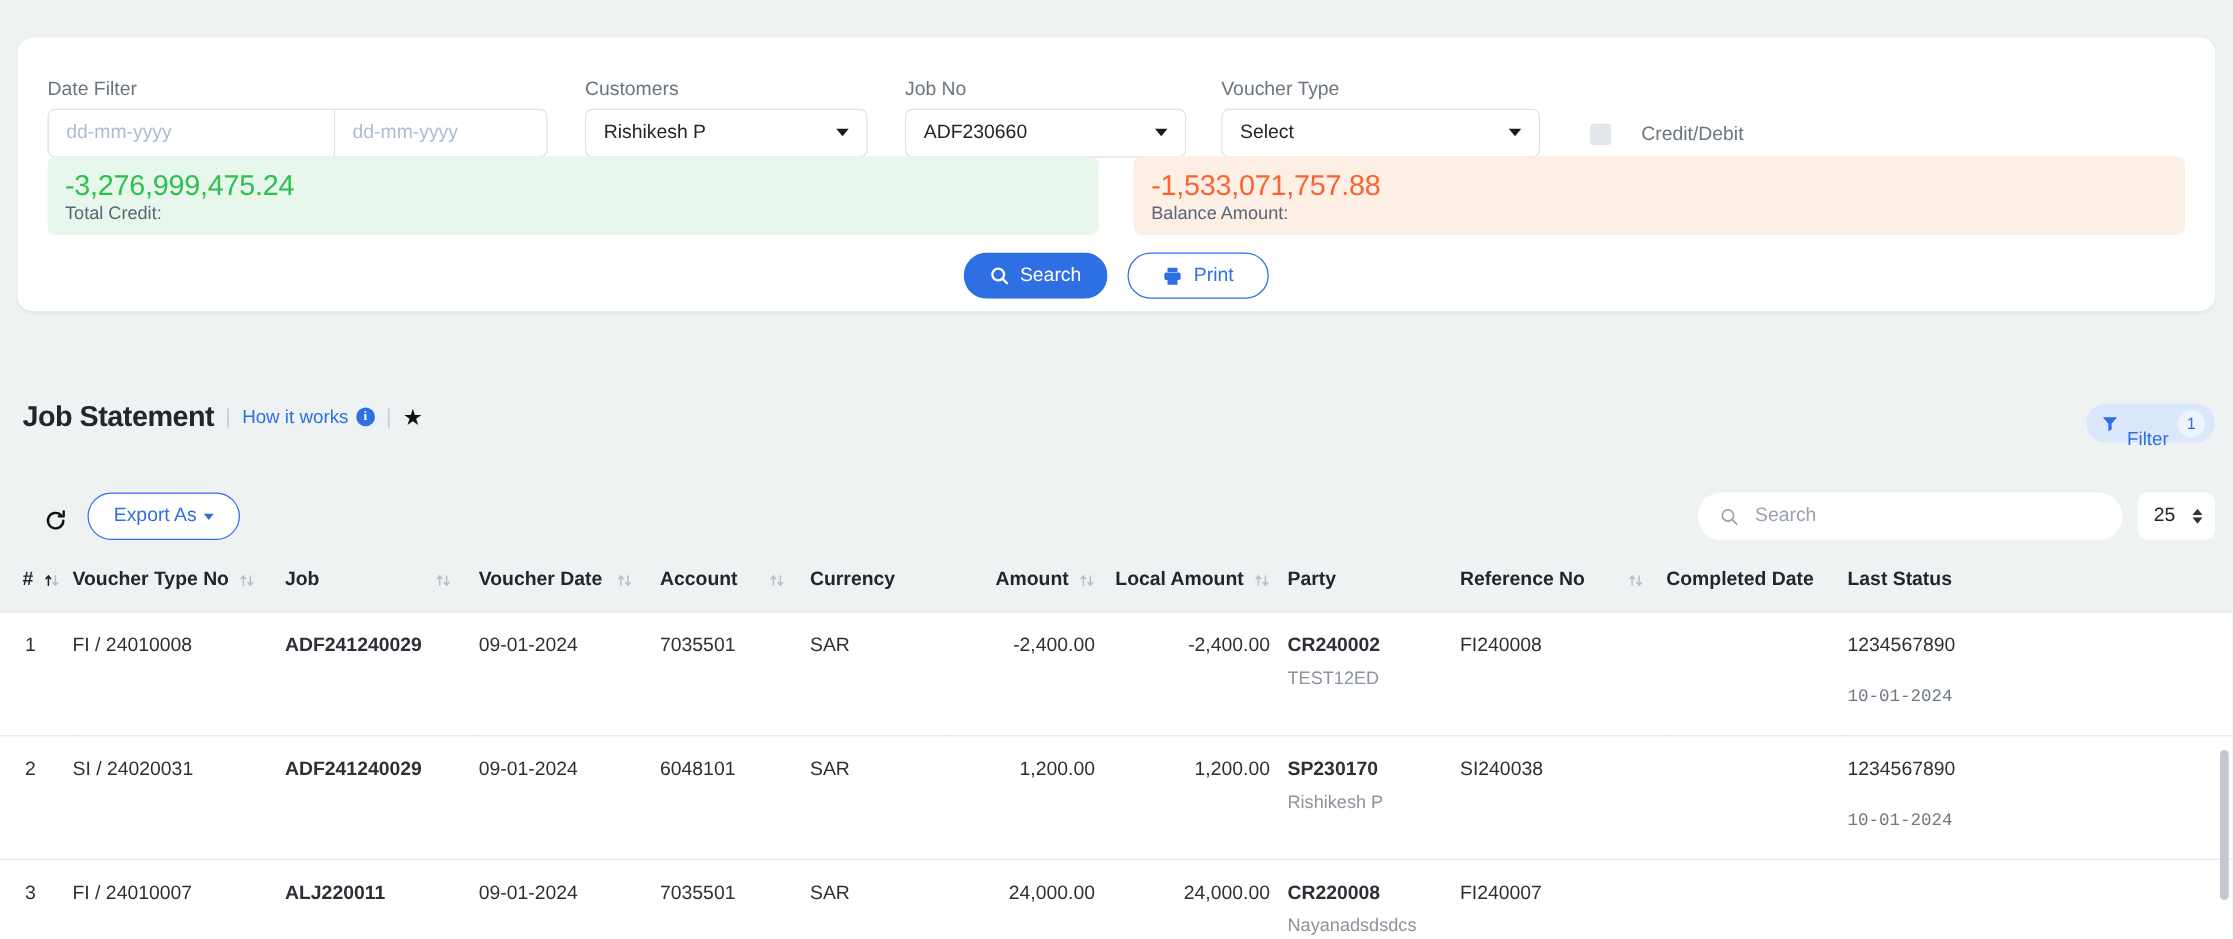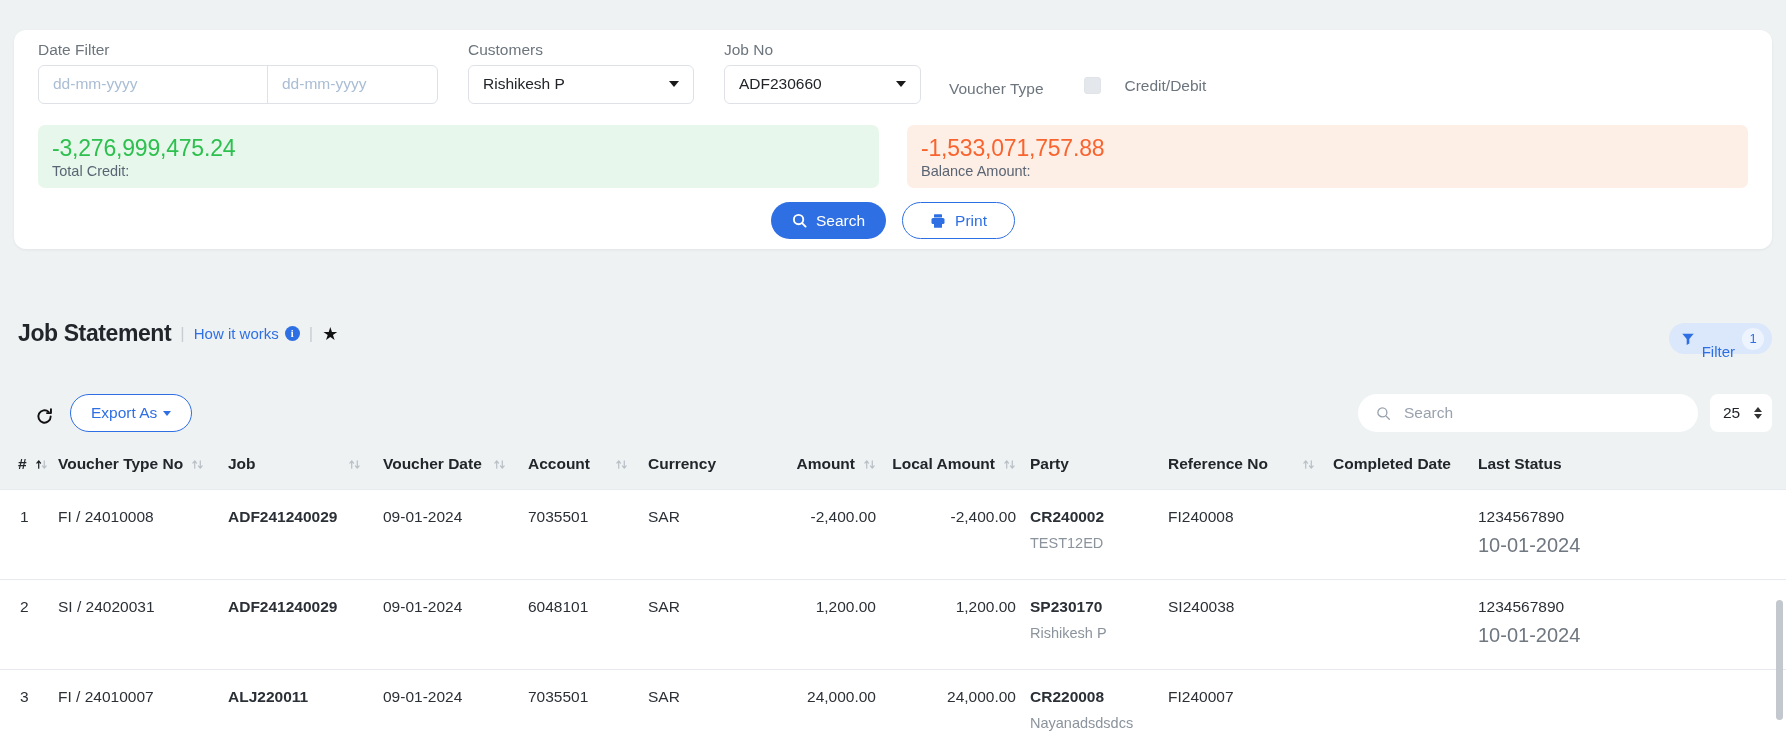--- a/index.html
+++ b/index.html
@@ -16,21 +16,21 @@
   .filter-panel {
     position: absolute;
     left: 14px; top: 30px;
     width: 1758px; height: 219px;
     background: #ffffff;
     border-radius: 12px;
     box-shadow: 0 1px 3px rgba(16,24,40,.06);
   }
   .filters-row {
     position: absolute;
-    left: 24px; top: 12px;
+    left: 24px; top: 34px;
     width: 1710px;
     display: flex;
     align-items: flex-end;
   }
   .field { display: flex; flex-direction: column; }
   .field-label {
     font-size: 15.5px;
     color: #6c757d;
     margin-bottom: 7px;
     line-height: 1;
@@ -348,23 +348,24 @@
   .num { text-align: right; }
   .bold { font-weight: 700; }
   .sub {
     display: block;
     font-size: 14.5px;
     color: #8b939c;
     margin-top: 9px;
   }
   .sub-dark {
     display: block;
-    font-size: 20px;
+    font-size: 14px;
     color: #6f7780;
-    margin-top: 8px;
+    margin-top: 24px;
+    font-family: Liberation Mono, monospace;
   }
   .scrollbar {
     position: absolute;
     right: 3px; top: 600px;
     width: 7px; height: 120px;
     border-radius: 4px;
     background: #c3c8ce;
   }
 </style>
 </head>
@@ -385,28 +386,32 @@
     <div class="field" style="margin-left:30px;">
       <span class="field-label">Customers</span>
       <div class="select-box">
         <span>Rishikesh P</span>
         <span class="caret"></span>
       </div>
     </div>
 
     <div class="field" style="margin-left:30px;">
       <span class="field-label">Job No</span>
-      <div class="select-box" style="width:197px;">
+      <div class="select-box" style="width:225px;">
         <span>ADF230660</span>
         <span class="caret"></span>
       </div>
     </div>
 
     <div class="field" style="margin-left:28px;">
       <span class="field-label">Voucher Type</span>
+      <div class="select-box" style="width:255px;">
+        <span>Select</span>
+        <span class="caret"></span>
+      </div>
     </div>
 
     <div class="check-wrap">
       <span class="check-box"></span>
       <span class="check-label">Credit/Debit</span>
     </div>
   </div>
 
   <div class="cards">
     <div class="card credit">

